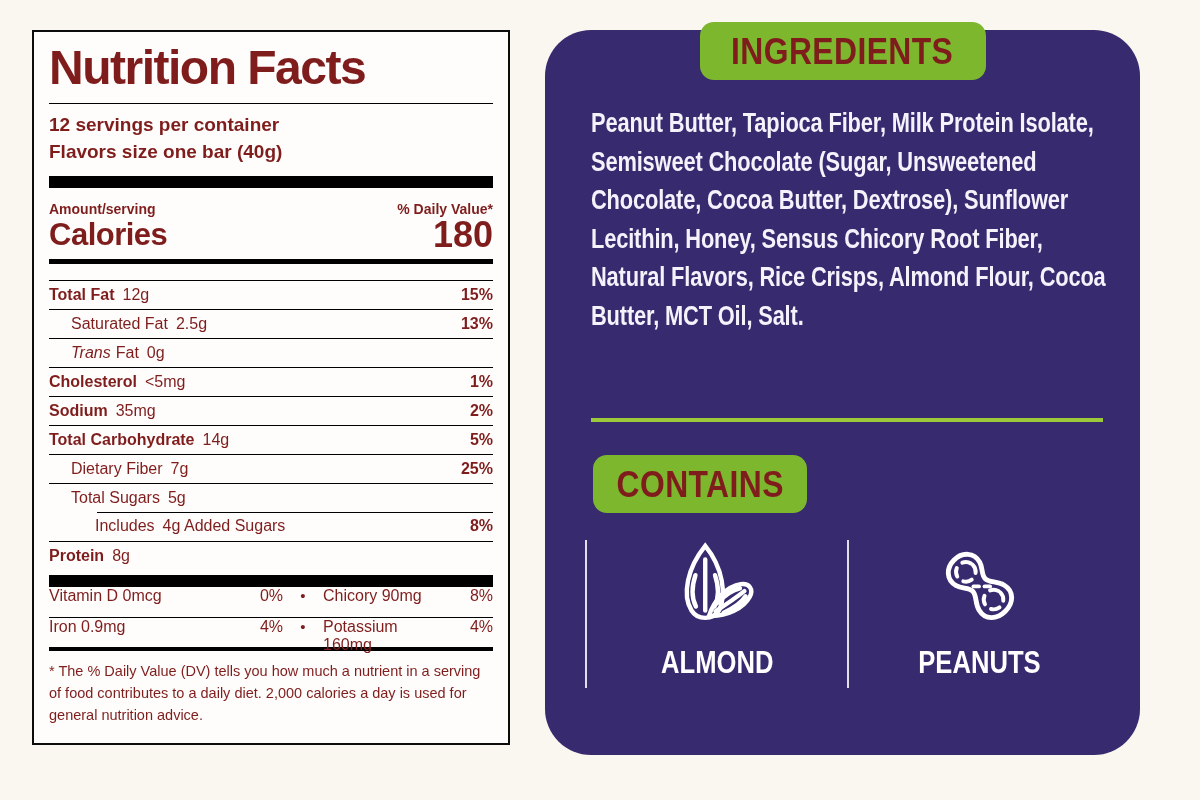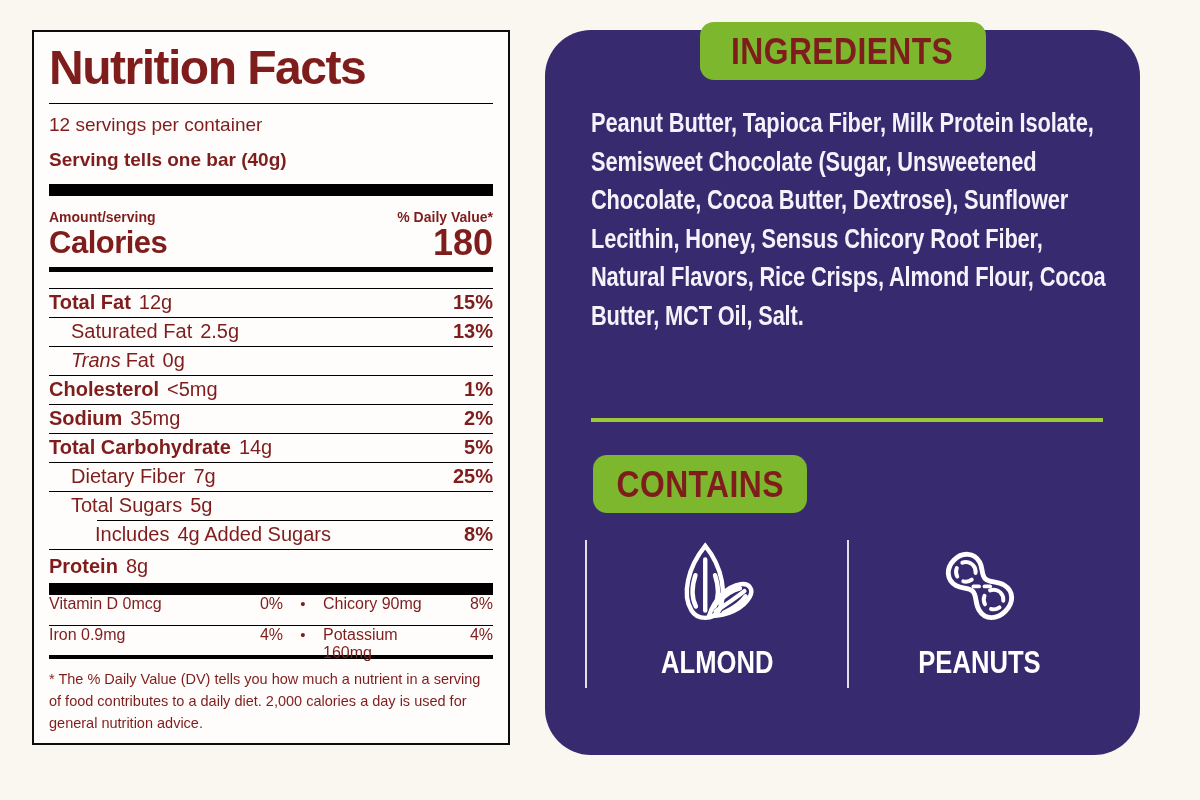--- a/index.html
+++ b/index.html
@@ -23,21 +23,21 @@
     padding: 8px 15px 0 15px;
   }
   .nl-title {
     font-size: 48px;
     font-weight: bold;
     letter-spacing: -1.5px;
     line-height: 1.1;
     margin: 2px 0 8px 0;
   }
   .hairline { height: 0; border-top: 1px solid #000; }
-  .nl-servings { font-size: 19px; margin: 10px 0 13px 0; }
+  .nl-servings { font-size: 19px; margin: 10px 0 5px 0; font-weight: bold; }
   .nl-serving-size { font-size: 19px; font-weight: bold; margin: 2px 0 13px 0; }
   .bar12 { height: 12px; background: #000; }
   .bar5  { height: 5px;  background: #000; }
   .bar4  { height: 4px;  background: #000; }
 
   .nl-amount-head {
     display: flex; justify-content: space-between; align-items: baseline;
     font-size: 14px; font-weight: bold;
     margin: 13px 0 0 0;
   }
@@ -46,21 +46,21 @@
     margin: 0 0 6px 0;
   }
   .nl-cal-label { font-size: 31px; font-weight: bold; letter-spacing: -0.5px; }
   .nl-cal-value { font-size: 36px; font-weight: bold; line-height: 1; }
 
   .nl-rows { margin-top: 16px; }
   .nrow {
     display: flex; align-items: center;
     height: 29px;
     border-top: 1px solid #000;
-    font-size: 20px;
+    font-size: 16px;
   }
   .nrow.tall { height: 34px; align-items: flex-start; padding-top: 5px; }
   .nrow .rn { font-weight: normal; }
   .nrow.boldname .rn { font-weight: bold; }
   .nrow .it { font-style: italic; }
   .nrow .ra { margin-left: 8px; }
   .nrow .rn + .rn { margin-left: 5px; }
   .nrow .rdv { margin-left: auto; font-weight: bold; }
   .ind1 { padding-left: 22px; }
   .ind2 { padding-left: 46px; }
@@ -176,21 +176,21 @@
 </style>
 </head>
 <body>
 
 <div class="stage">
 
   <section class="nlabel">
     <h1 class="nl-title">Nutrition Facts</h1>
     <div class="hairline"></div>
     <div class="nl-servings">12 servings per container</div>
-    <div class="nl-serving-size">Serving tells one bar (40g)</div>
+    <div class="nl-serving-size">Flavors size one bar (40g)</div>
     <div class="bar12"></div>
 
     <div class="nl-amount-head">
       <span>Amount/serving</span>
       <span>% Daily Value*</span>
     </div>
     <div class="nl-cal-row">
       <span class="nl-cal-label">Calories</span>
       <span class="nl-cal-value">180</span>
     </div>

